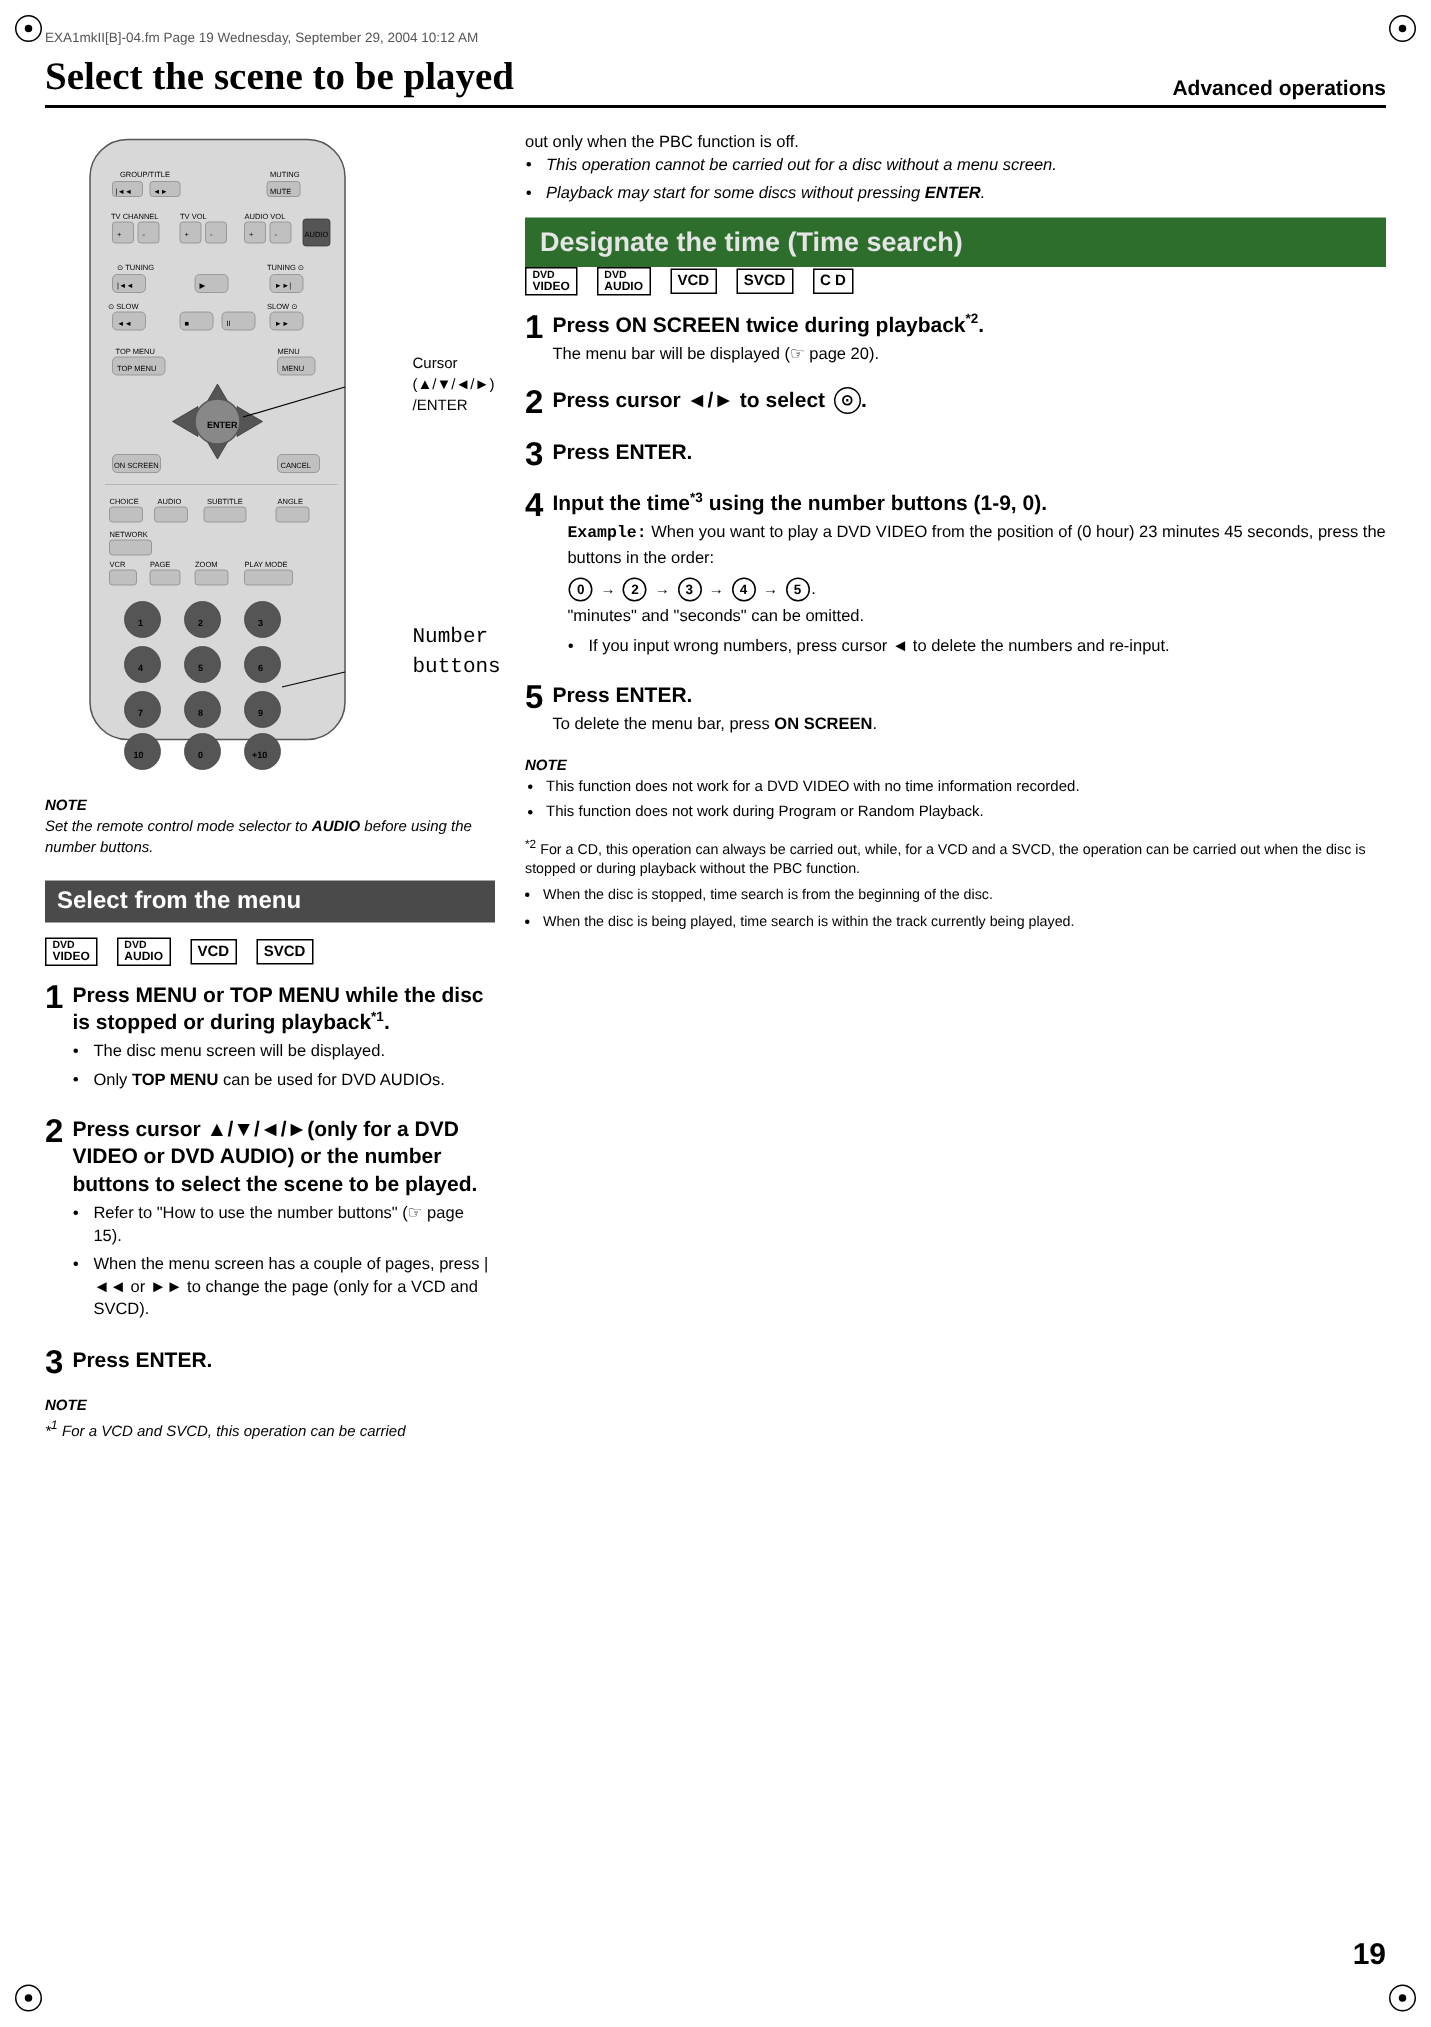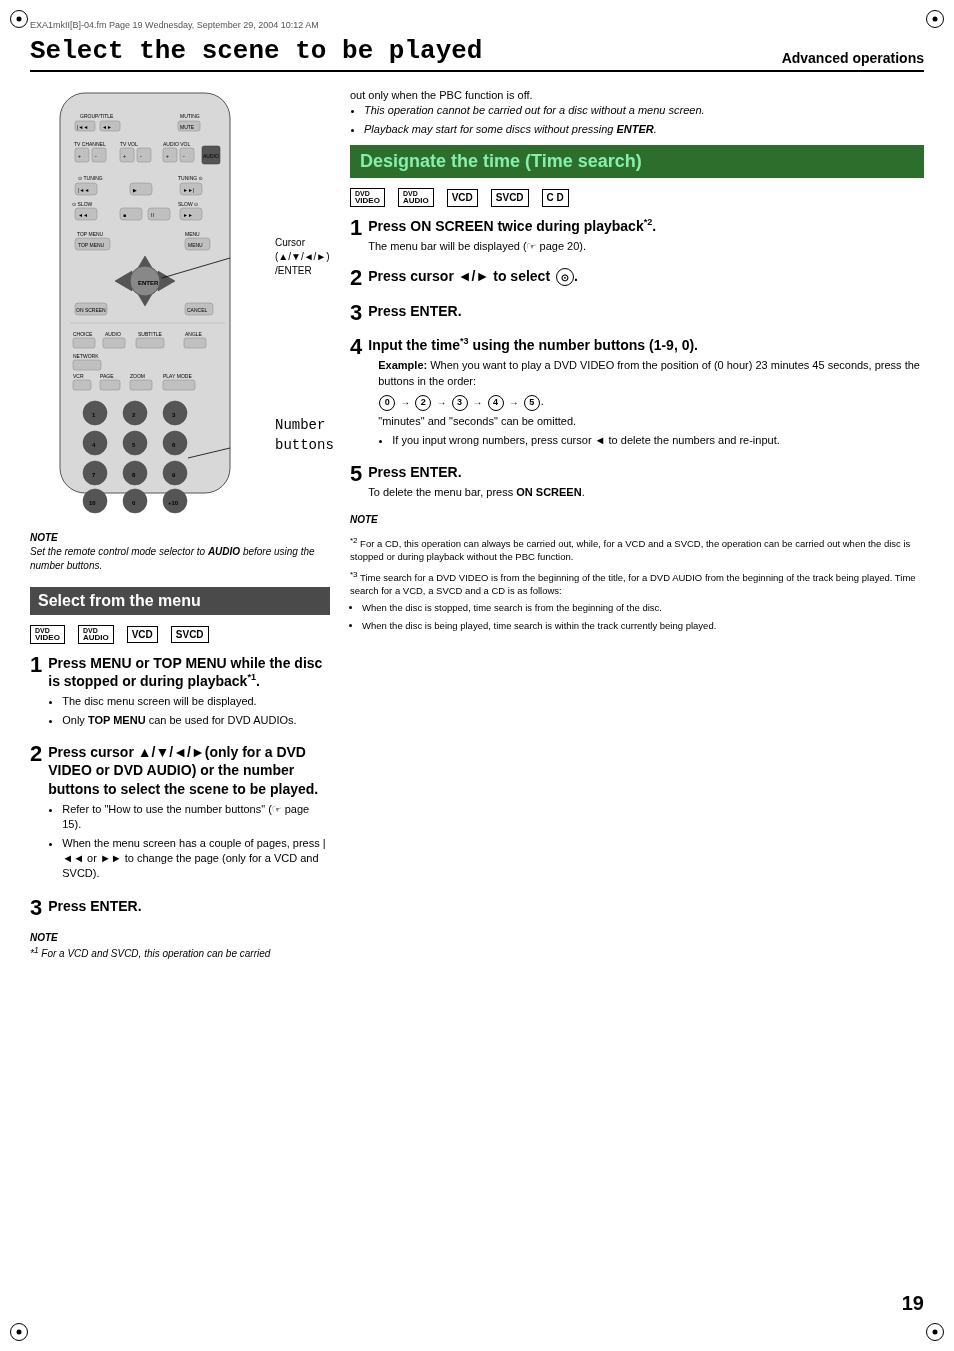--- a/index.html
+++ b/index.html
@@ -57,21 +57,21 @@
       justify-content: space-between;
       align-items: flex-end;
       border-bottom: 2px solid #000;
       padding-bottom: 4px;
       margin-bottom: 16px;
     }
 
     .page-title {
       font-size: 26px;
       font-weight: 900;
-      font-family: Liberation Mono, monospace;
+      font-family: Liberation Serif, serif;
     }
 
     .section-title-right {
       font-size: 14px;
       font-weight: bold;
       text-align: center;
     }
 
     
     .content-area {
@@ -215,23 +215,22 @@
       margin-left: 14px;
     }
 
     .right-col-intro li {
       margin-bottom: 3px;
     }
 
     
     .designate-header {
       background: #2d6e2d;
-      color: #86efac;
+      color: #e5e5e5;
       padding: 6px 10px;
-      margin-bottom: 10px;
       margin-top: 6px;
     }
 
     .designate-header-title {
       font-size: 18px;
       font-weight: 900;
     }
 
     
     .circle-num {
@@ -253,20 +252,21 @@
     }
 
     .example-box {
       margin-left: 10px;
       margin-top: 4px;
     }
 
     .example-box .example-label {
       font-weight: bold;
       font-size: 11px;
+      font-family: Liberation Mono, monospace;
     }
 
     .example-box p {
       font-size: 11px;
       line-height: 1.4;
     }
 
     .note-bottom {
       font-size: 10px;
       line-height: 1.4;
@@ -720,25 +720,28 @@
             </div>
             <div class="step-body">
               To delete the menu bar, press <strong>ON SCREEN</strong>.
             </div>
           </div>
         </div>
       </div>
 
       <div class="note-bottom">
         <p><span class="note-title">NOTE</span></p>
+        <ul>
+          <li>This function does not work for a DVD VIDEO with no time information recorded.</li>
+          <li>This function does not work during Program or Random Playback.</li>
+        </ul>
       </div>
 
       <div class="footnotes">
         <p><sup>*2</sup> For a CD, this operation can always be carried out, while, for a VCD and a SVCD, the operation can be carried out when the disc is stopped or during playback without the PBC function.</p>
-        <p style="margin-top:5px;"><sup>*3</sup> Time search for a DVD VIDEO is from the beginning of the title, for a DVD AUDIO from the beginning of the track being played. Time search for a VCD, a SVCD and a CD is as follows:</p>
         <ul style="margin-top:4px;">
           <li>When the disc is stopped, time search is from the beginning of the disc.</li>
           <li>When the disc is being played, time search is within the track currently being played.</li>
         </ul>
       </div>
     </div>
   </div>
 
   <div class="page-number">19</div>
 </div>

